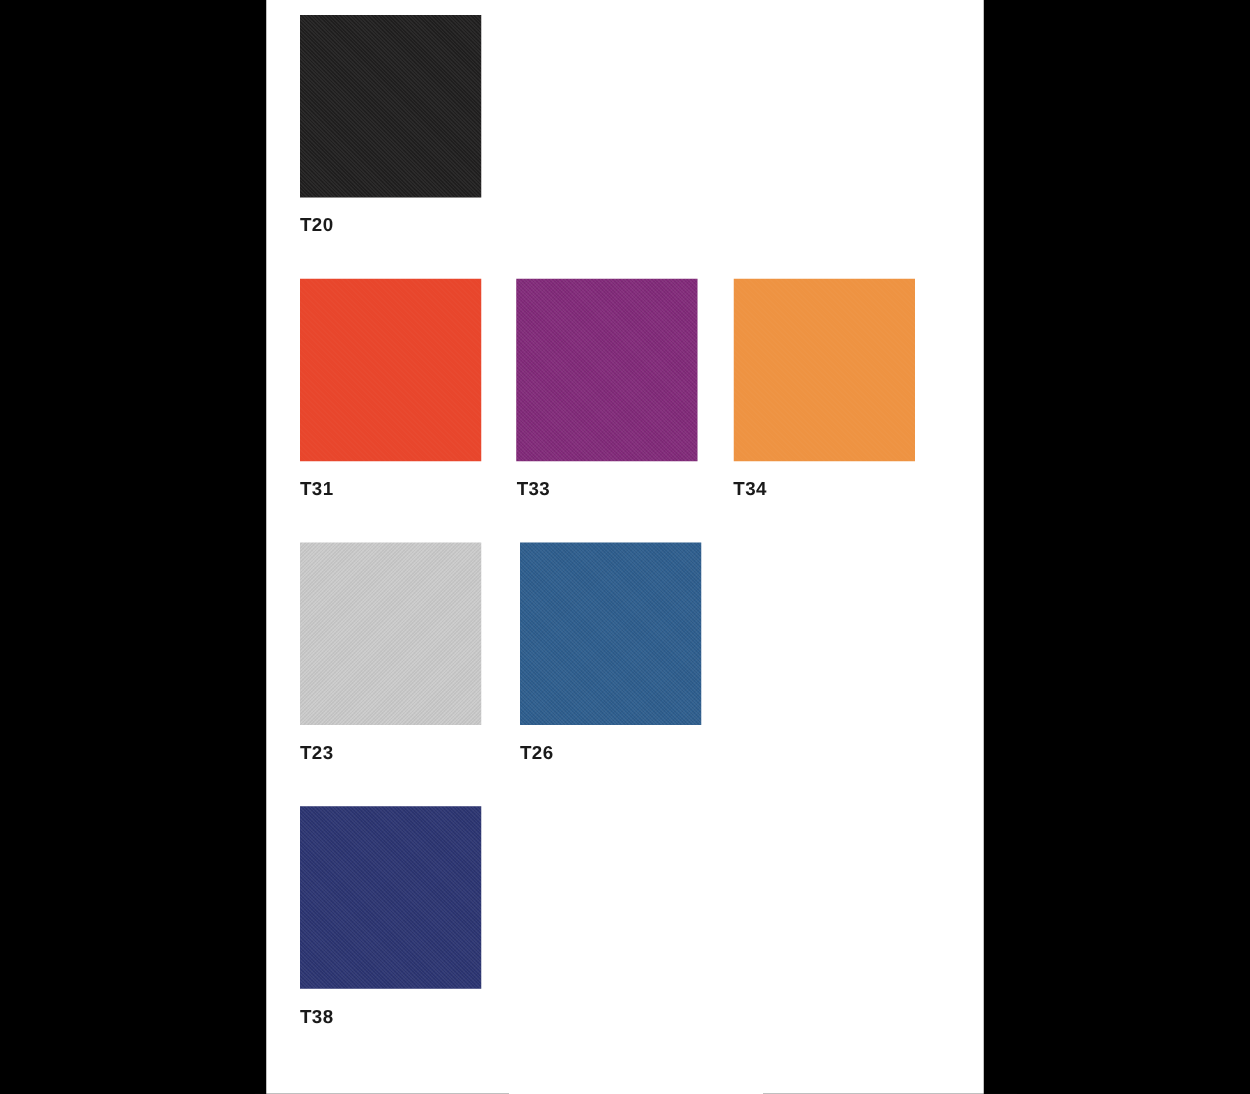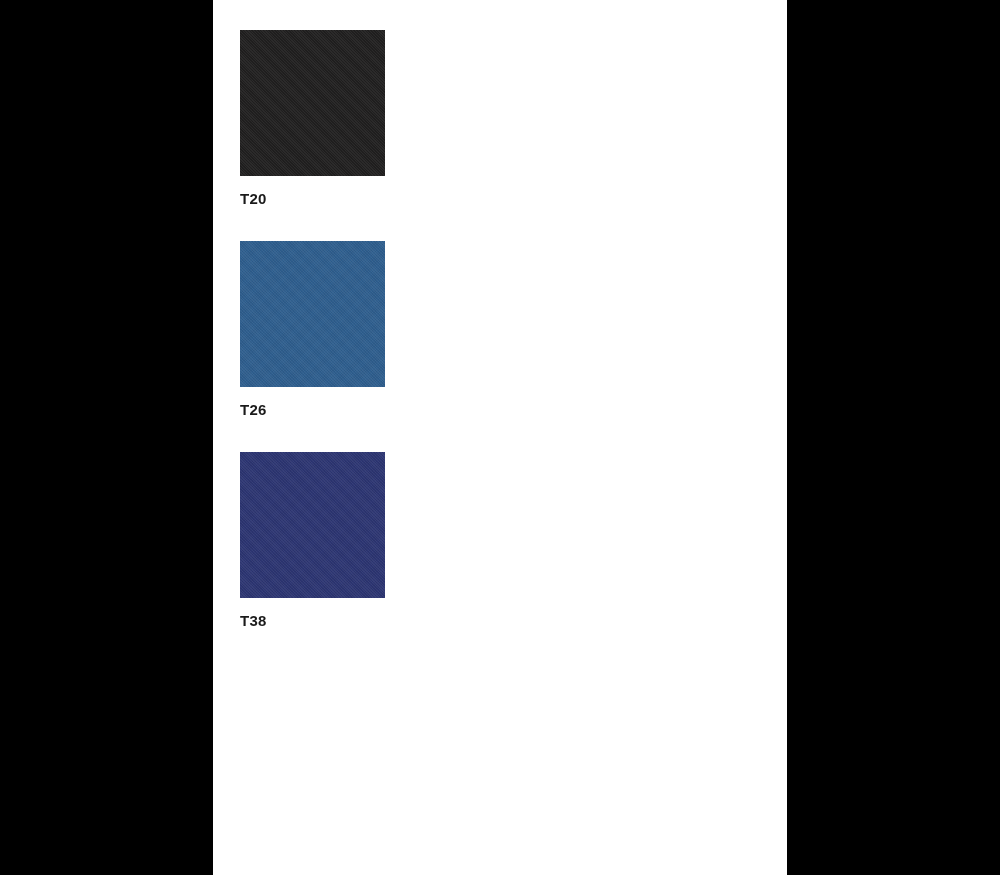--- a/index.html
+++ b/index.html
@@ -23,21 +23,21 @@
     position: absolute;
     left: 213px;
     top: 0;
     width: 574px;
     height: 875px;
     background: #ffffff;
   }
   .grid {
     position: absolute;
     left: 27px;
-    top: 30px;
+    top: 12px;
     width: 520px;
   }
   .swatch-row {
     display: flex;
     flex-direction: row;
     height: 211px;
   }
   .cell {
     width: 176px;
     display: flex;
@@ -82,22 +82,40 @@
   <div class="sheet">
     <div class="grid">
 
       <div class="swatch-row">
         <div class="cell">
           <div class="chip" style="background-color: rgb(32, 31, 31);"></div>
           <div class="label">T20</div>
         </div>
       </div>
 
+      <div class="swatch-row">
+        <div class="cell">
+          <div class="chip smooth" style="background-color: rgb(232, 70, 44);"></div>
+          <div class="label">T31</div>
+        </div>
+        <div class="cell">
+          <div class="chip" style="background-color: rgb(130, 42, 122);"></div>
+          <div class="label">T33</div>
+        </div>
+        <div class="cell">
+          <div class="chip smooth" style="background-color: rgb(238, 147, 66);"></div>
+          <div class="label">T34</div>
+        </div>
+      </div>
 
       <div class="swatch-row">
+        <div class="cell">
+          <div class="chip" style="background-color: rgb(203, 203, 203);"></div>
+          <div class="label">T23</div>
+        </div>
         <div class="cell">
           <div class="chip" style="background-color: rgb(46, 94, 142);"></div>
           <div class="label">T26</div>
         </div>
       </div>
 
       <div class="swatch-row">
         <div class="cell">
           <div class="chip" style="background-color: rgb(44, 53, 114);"></div>
           <div class="label">T38</div>

